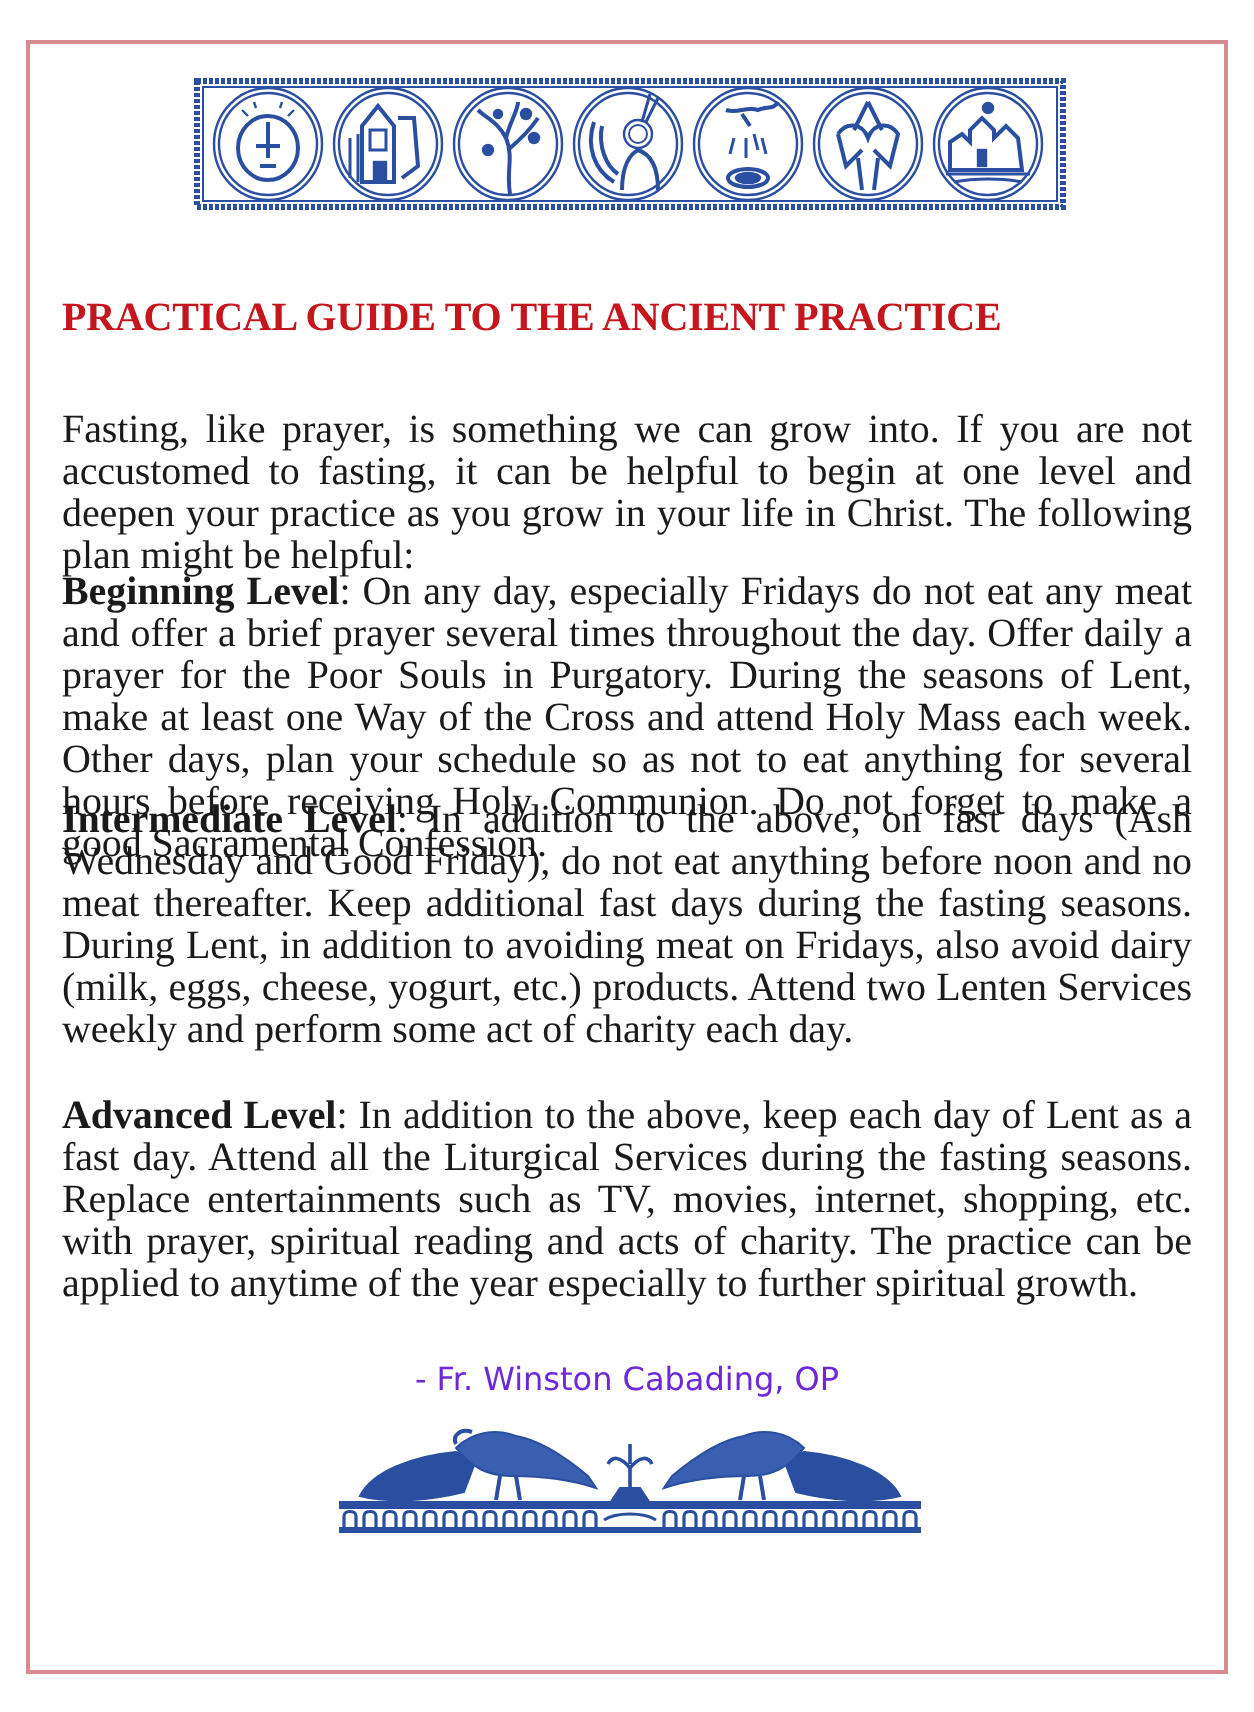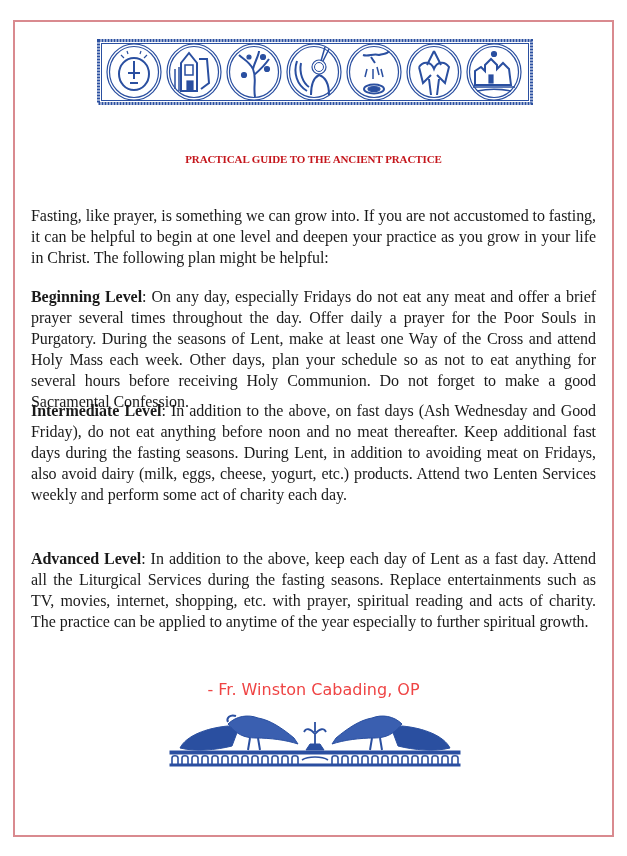--- a/index.html
+++ b/index.html
@@ -1,26 +1,26 @@
 <!DOCTYPE html>
 <html><head>
 <meta charset="utf-8">
 <style>
   html, body { margin:0; padding:0; background:#ffffff; }
   body { width:627px; height:856px; position:relative; overflow:hidden; font-family:"DejaVu Serif", serif; }
   .frame { position:absolute; left:13px; top:20px; width:597px; height:813px; border:2px solid #d98a8f; box-sizing:content-box; }
   .banner { position:absolute; left:97px; top:39px; width:436px; height:66px; }
-  .title { position:absolute; left:31px; top:149px; width:565px; text-align:center; color:#c4161c; font-family:"Liberation Serif", serif; font-weight:bold; font-size:11px; line-height:21px; letter-spacing:-0.1px; }
-  .body { position:absolute; left:31px; width:565px; color:#1a1a1a; font-family:"Liberation Serif", serif; font-size:16px; line-height:21px; text-align:justify; letter-spacing:-0.05px; }
+  .title { position:absolute; left:31px; top:149px; width:565px; text-align:left; color:#c4161c; font-family:"Liberation Serif", serif; font-weight:bold; font-size:20px; line-height:21px; letter-spacing:-0.1px; }
+  .body { position:absolute; left:31px; width:565px; color:#1a1a1a; font-family:"Liberation Serif", serif; font-size:20px; line-height:21px; text-align:justify; letter-spacing:-0.05px; }
   .body b { font-weight:bold;margin-top:21px; }
   .p1 { top:205px; }
   .p2 { top:286px; }
   .p3 { top:400px; }
   .p4 { top:548px; }
-  .sig { position:absolute; left:0; width:627px; top:680px; text-align:center; font-family:"DejaVu Sans", sans-serif; font-size:16px; color:#ef4444; }
+  .sig { position:absolute; left:0; width:627px; top:680px; text-align:center; font-family:"DejaVu Sans", sans-serif; font-size:16px; color:#6d28d9; }
   .ornament { position:absolute; left:166px; top:710px; width:298px; height:58px; }
 </style>
 </head>
 <body>
 
 <div class="frame"></div>
 
 <svg class="banner" viewBox="0 0 436 66" xmlns="http://www.w3.org/2000/svg">
   <rect x="1.5" y="1.5" width="433" height="63" fill="none" stroke="#2a4fa0" stroke-width="3" stroke-dasharray="2 1"></rect>
   <rect x="4.5" y="4.5" width="427" height="57" fill="none" stroke="#2a4fa0" stroke-width="1"></rect>

